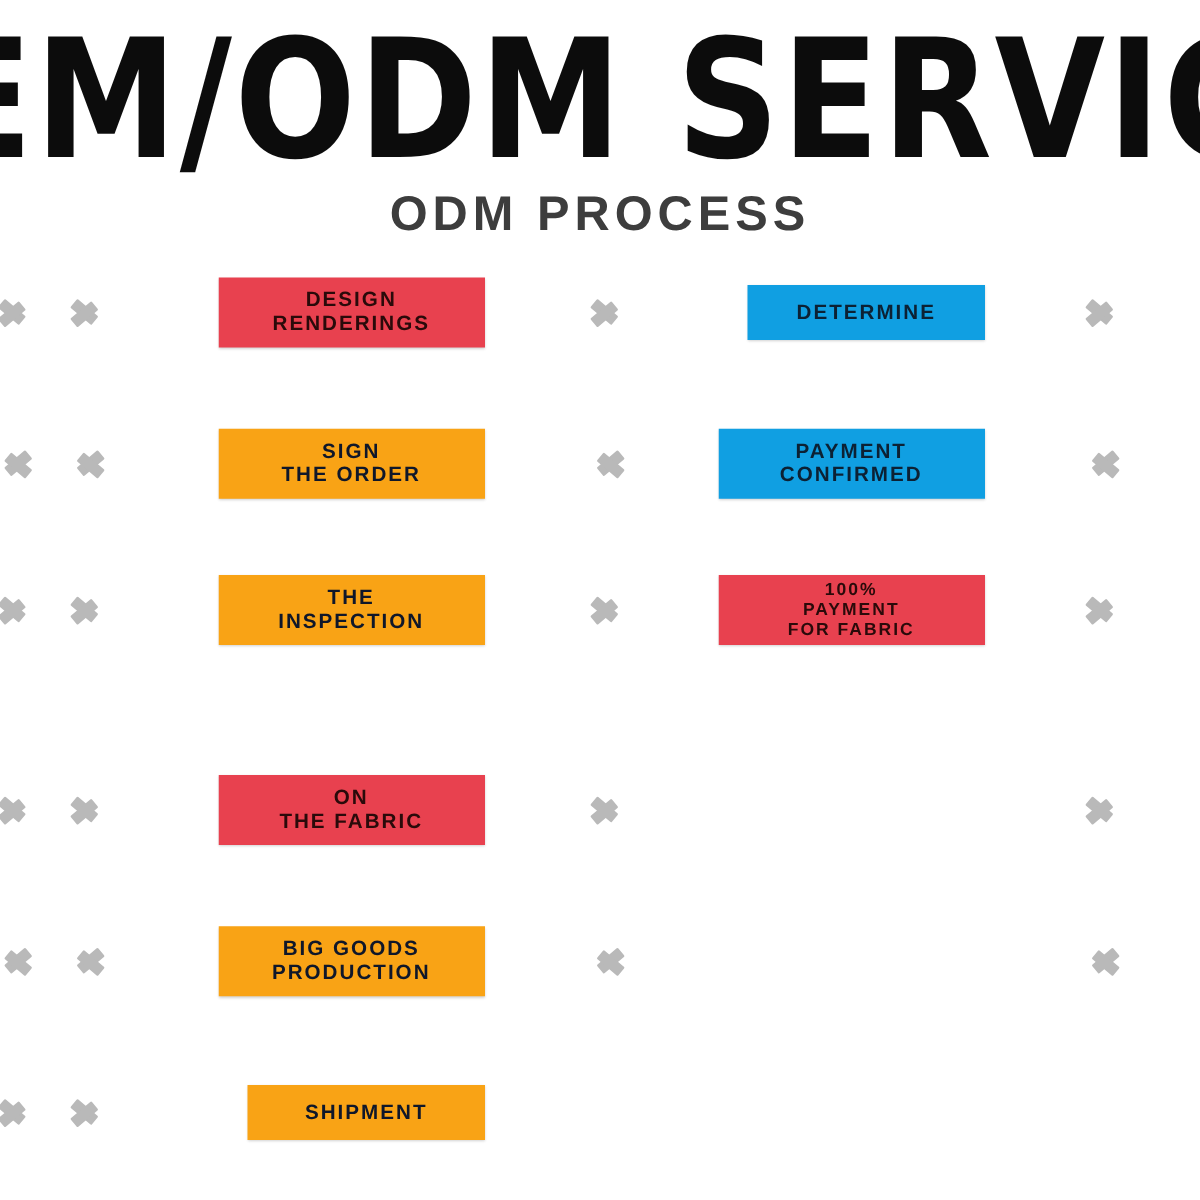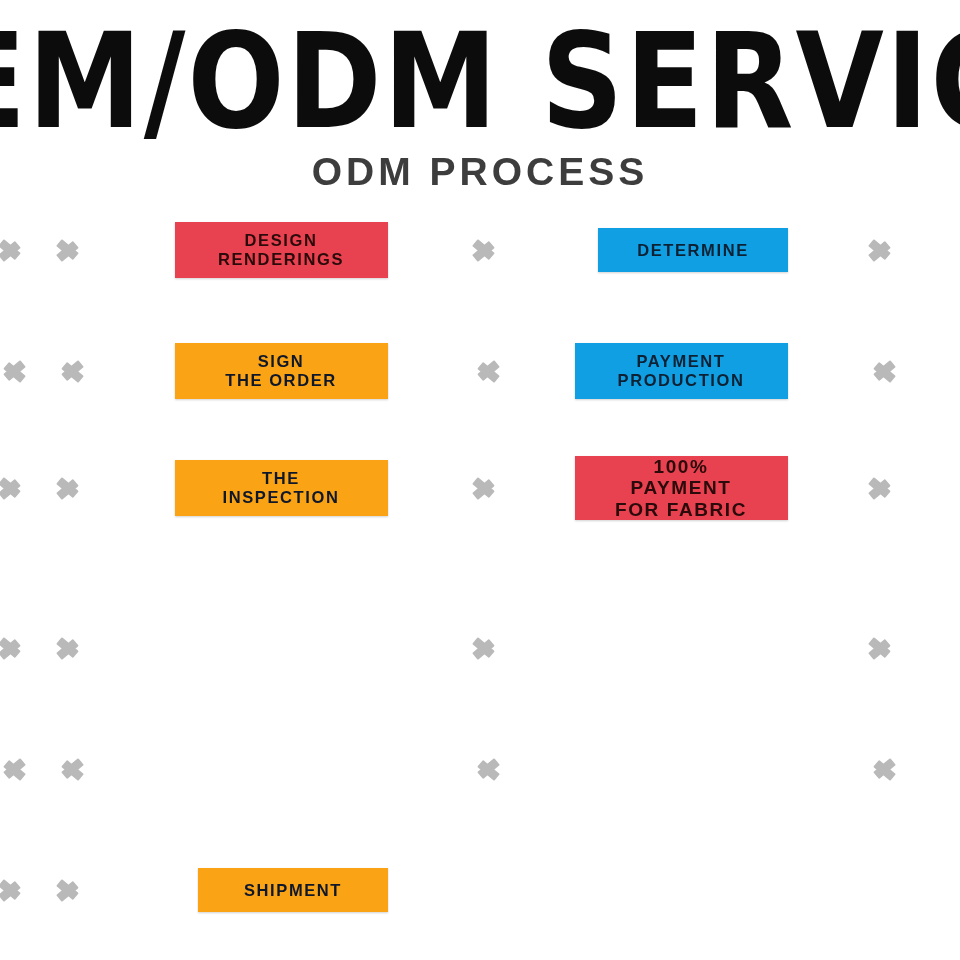--- a/index.html
+++ b/index.html
@@ -86,21 +86,21 @@
     font-weight:700;
     font-size:16.5px;
     letter-spacing:1.6px;
     line-height:1.14;
     color:#2b1406;
     box-shadow:0 1px 2px rgba(0,0,0,.18);
   }
   .pbox.red{background:#e8414f;color:#2a0a0a;}
   .pbox.orange{background:#f9a315;color:#0f172a;}
   .pbox.blue{background:#109fe2;color:#0c2134;}
-  .pbox.h3{font-size:19px;line-height:1.12;}
+  .pbox.h3{font-size:14px;line-height:1.12;}
   .pbox .ln{display:block;white-space:nowrap;}
   .pbox.tall{min-height:56px;}
   .pbox.short{min-height:44px;margin-left:24px;}
 </style>
 </head>
 <body>
 
 <div id="stage">
 
   <div class="title-band">
@@ -148,21 +148,21 @@
             <span class="ln">SIGN</span>
             <span class="ln">THE ORDER</span>
           </div>
         </div>
         <div class="cell arrow-slot" style="left: 456px;">
           <span class="chev left"></span>
         </div>
         <div class="cell box-slot" style="left: 574px;">
           <div class="pbox blue tall">
             <span class="ln">PAYMENT</span>
-            <span class="ln">PRODUCTION</span>
+            <span class="ln">CONFIRMED</span>
           </div>
         </div>
         <div class="cell arrow-slot" style="left: 852px;">
           <span class="chev left"></span>
         </div>
       </div>
       <div class="flow-row" style="top: 446px;">
         <div class="cell arrow-slot" style="left: -18px;">
           <span class="chev right"></span>
         </div>
@@ -189,33 +189,45 @@
           <span class="chev right"></span>
         </div>
       </div>
       <div class="flow-row" style="top: 606px;">
         <div class="cell arrow-slot" style="left: -18px;">
           <span class="chev right"></span>
         </div>
         <div class="cell arrow-slot" style="left: 40px;">
           <span class="chev right"></span>
         </div>
+        <div class="cell box-slot" style="left: 174px;">
+          <div class="pbox red tall">
+            <span class="ln">ON</span>
+            <span class="ln">THE FABRIC</span>
+          </div>
+        </div>
         <div class="cell arrow-slot" style="left: 456px;">
           <span class="chev right"></span>
         </div>
         <div class="cell arrow-slot" style="left: 852px;">
           <span class="chev right"></span>
         </div>
       </div>
       <div class="flow-row" style="top: 727px;">
         <div class="cell arrow-slot" style="left: -18px;">
           <span class="chev left"></span>
         </div>
         <div class="cell arrow-slot" style="left: 40px;">
           <span class="chev left"></span>
+        </div>
+        <div class="cell box-slot" style="left: 174px;">
+          <div class="pbox orange tall">
+            <span class="ln">BIG GOODS</span>
+            <span class="ln">PRODUCTION</span>
+          </div>
         </div>
         <div class="cell arrow-slot" style="left: 456px;">
           <span class="chev left"></span>
         </div>
         <div class="cell arrow-slot" style="left: 852px;">
           <span class="chev left"></span>
         </div>
       </div>
       <div class="flow-row" style="top: 848px;">
         <div class="cell arrow-slot" style="left: -18px;">

